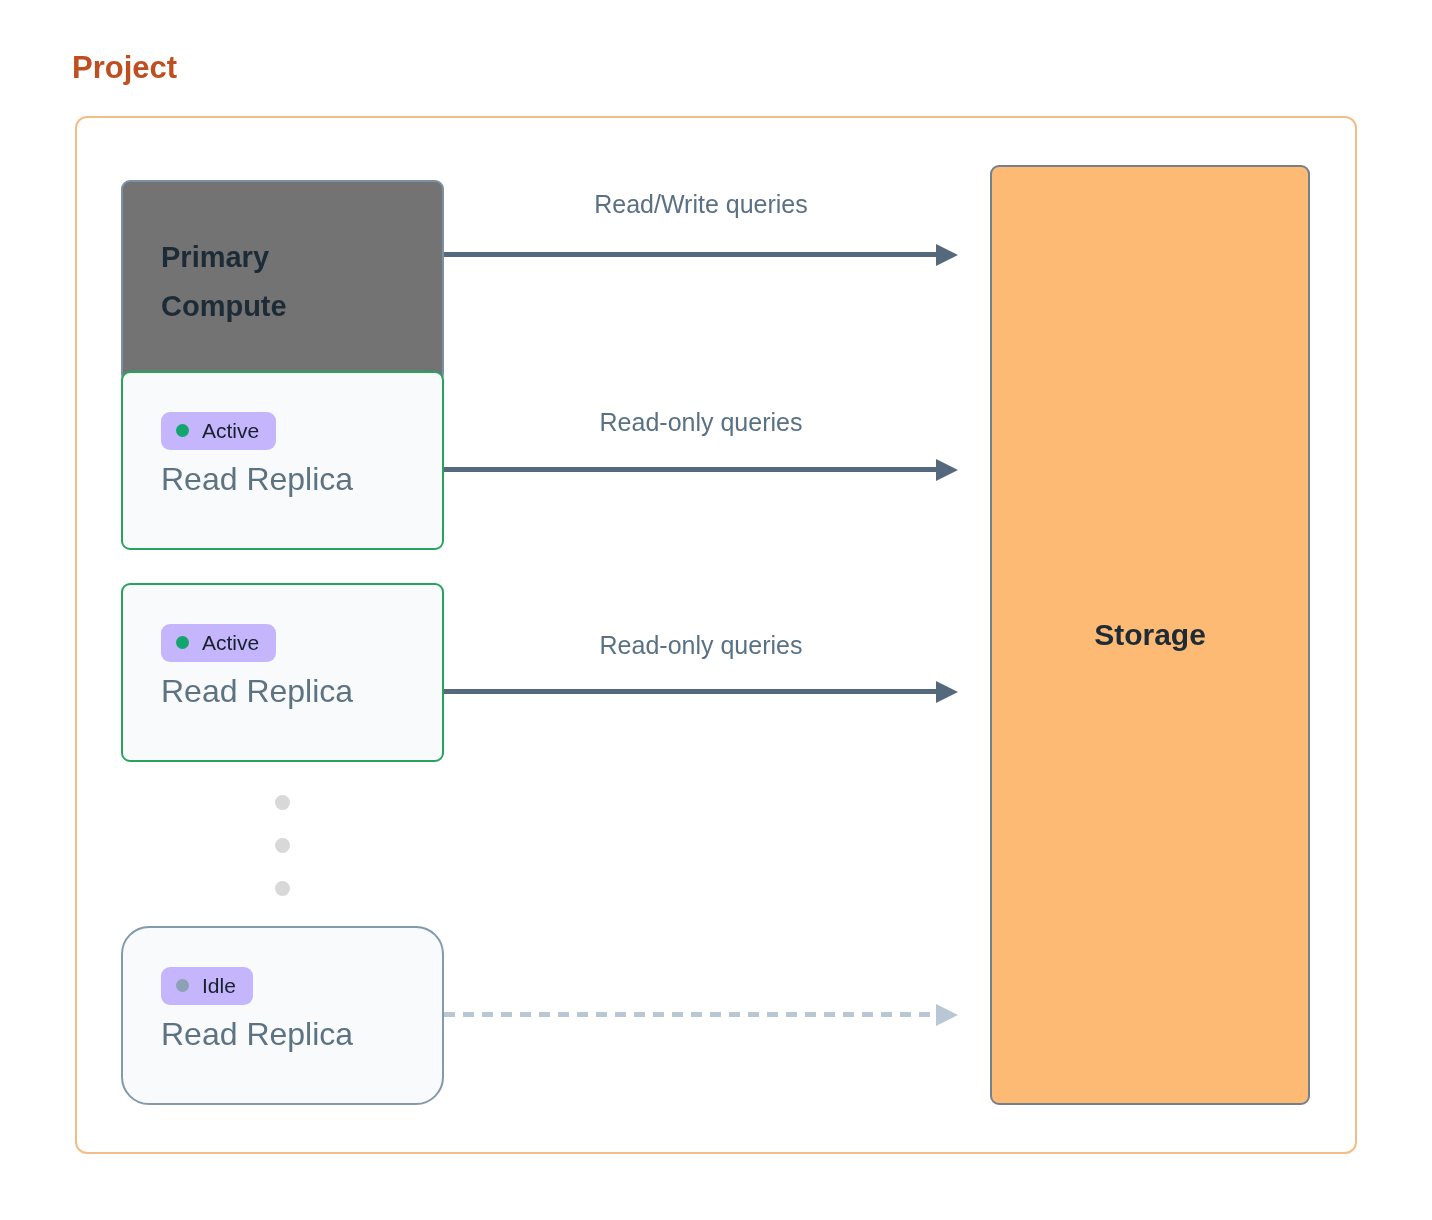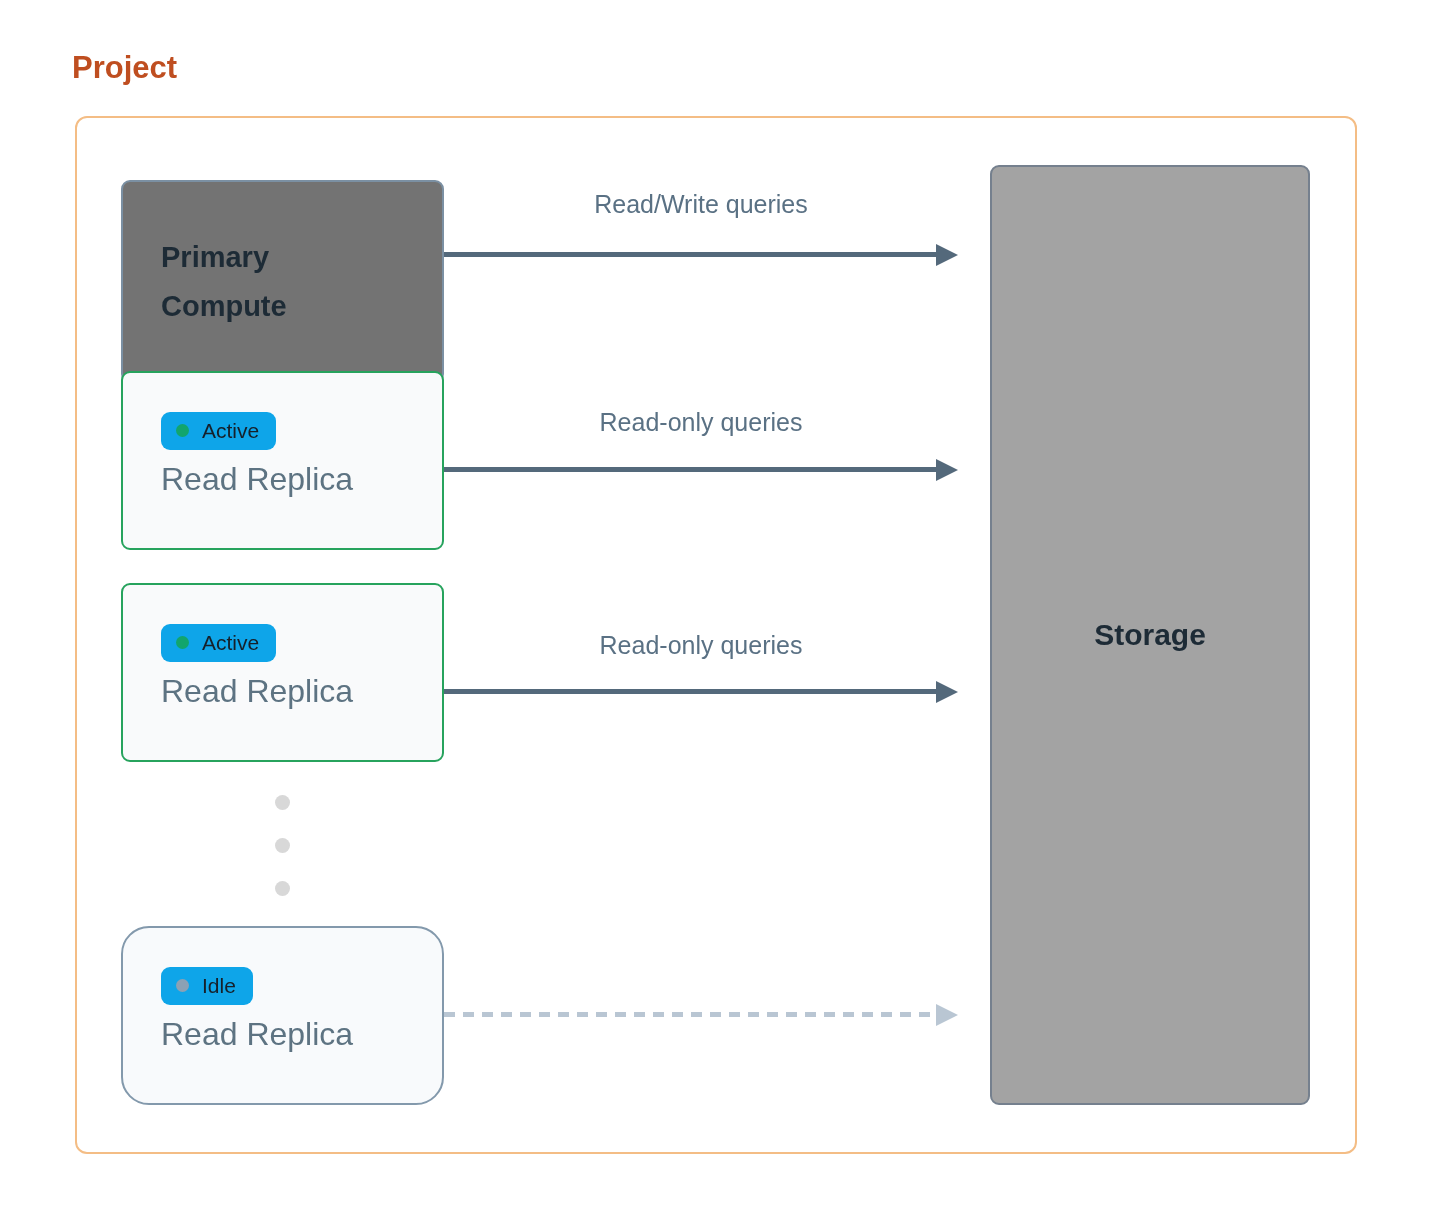--- a/index.html
+++ b/index.html
@@ -64,21 +64,21 @@
   }
   .node-replica.active { border: 2px solid #27a35d; }
   .node-replica.idle   { border: 2px solid #8399ac; background: #f8fafc; }
   .replica-1 { top: 371px; }
   .replica-2 { top: 583px; }
   .replica-idle { top: 926px; border-radius: 28px; }
   .status-badge {
     display: inline-flex;
     align-items: center;
     gap: 13px;
-    background: #0ea5e9;
+    background: #c4b5fd;
     border-radius: 9px;
     padding: 7px 17px 8px 15px;
     font-size: 21px;
     color: #16202a;
     line-height: 1.1;
   }
   .status-dot {
     width: 13px;
     height: 13px;
     border-radius: 50%;
@@ -89,21 +89,21 @@
   .replica-name {
     margin-top: 11px;
     font-size: 32px;
     color: #5d7382;
   }
   .node-storage {
     left: 990px;
     top: 165px;
     width: 320px;
     height: 940px;
-    background: #a3a3a3;
+    background: #fdba74;
     border: 2px solid #75808e;
     display: flex;
     align-items: center;
     justify-content: center;
   }
   .node-storage .node-title {
     font-size: 30px;
     font-weight: 700;
     color: #1d2b36;
   }

